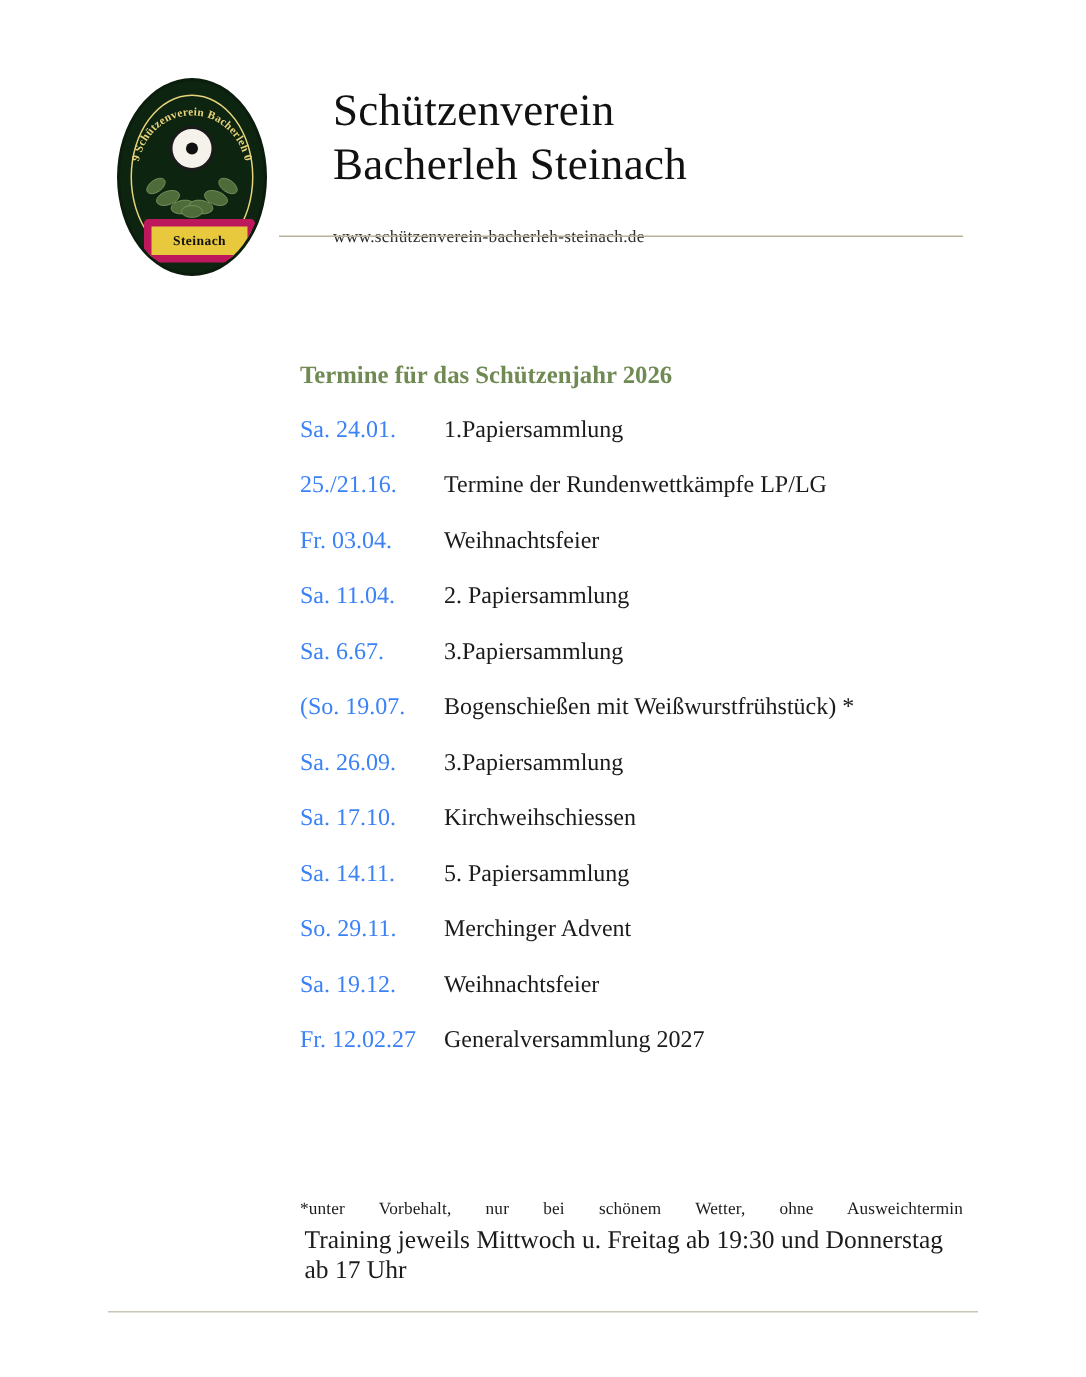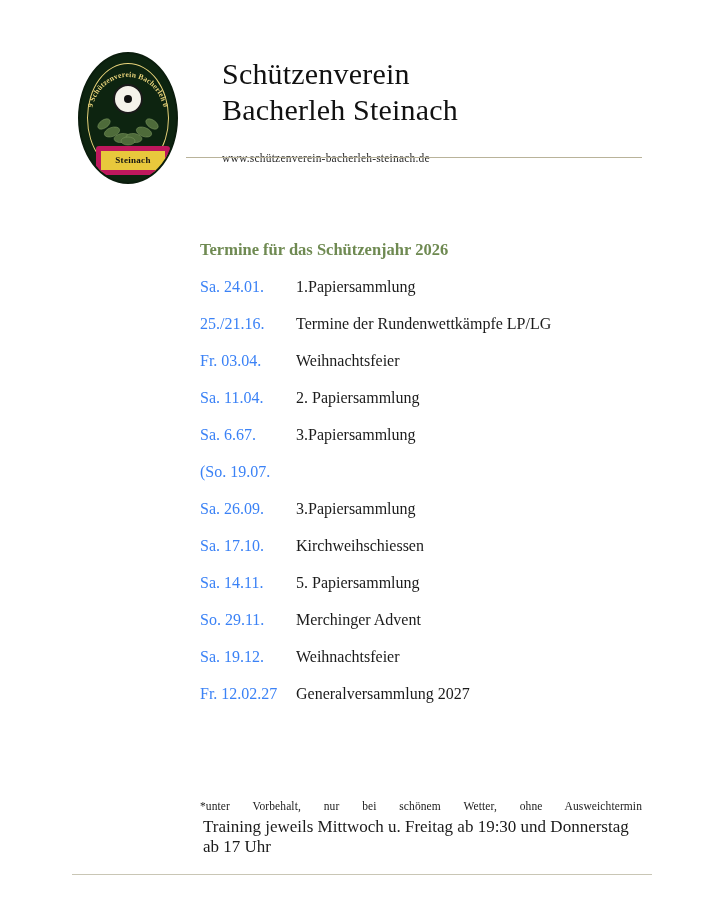--- a/index.html
+++ b/index.html
@@ -274,20 +274,21 @@
       <div class="date-row">
         <div class="date-col">Sa. 11.04.</div>
         <div class="event-col">2. Papiersammlung</div>
       </div>
       <div class="date-row">
         <div class="date-col">Sa. 6.67.</div>
         <div class="event-col">3.Papiersammlung</div>
       </div>
       <div class="date-row">
         <div class="date-col">(So. 19.07.</div>
+        <div class="event-col">Bogenschießen mit Weißwurstfrühstück) *</div>
       </div>
       <div class="date-row">
         <div class="date-col">Sa. 26.09.</div>
         <div class="event-col">3.Papiersammlung</div>
       </div>
       <div class="date-row">
         <div class="date-col">Sa. 17.10.</div>
         <div class="event-col">Kirchweihschiessen</div>
       </div>
       <div class="date-row">

